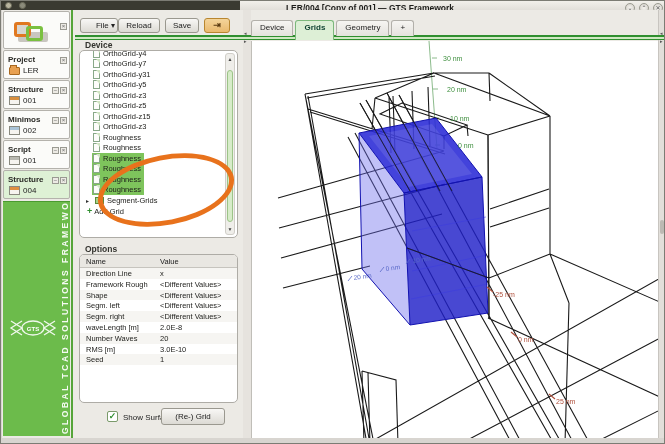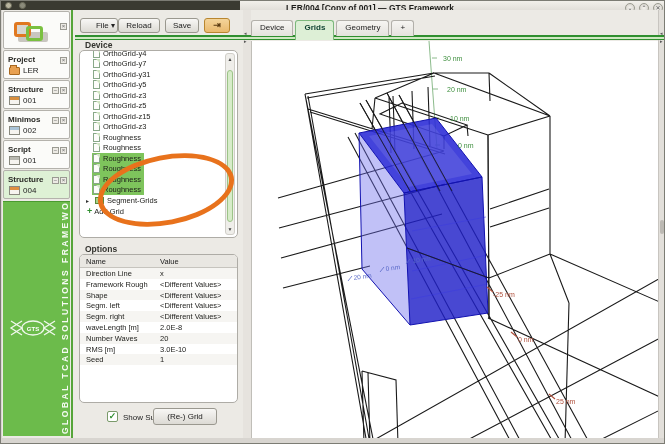--- a/index.html
+++ b/index.html
@@ -93,21 +93,21 @@
   .opt-col1 { position:absolute; left:6px; top:2px; font-size:7.5px; color:#222; }
   .opt-col2 { position:absolute; left:80px; top:2px; font-size:7.5px; color:#222; }
   .orow { position:relative; height:10.8px; }
   .orow:nth-child(odd) { background:#f6f5f2; }
   .orow .n { position:absolute; left:6px; top:1px; font-size:7.5px; color:#1d1d1a; white-space:nowrap; }
   .orow .v { position:absolute; left:80px; top:1px; font-size:7.5px; color:#1d1d1a; white-space:nowrap; }
   
   #chk { left:34px; top:401px; width:11px; height:11px; background:#fff; border:1px solid #7a9a6a;
          border-radius:2px; color:#2f8f2f; font-size:9px; line-height:9px; text-align:center; font-weight:bold; }
   #chk-label { left:50px; top:403px; font-size:8px; color:#222; }
-  #regrid { left:80px; top:398px; width:64px; height:17px; line-height:15px; }
+  #regrid { left:88px; top:398px; width:64px; height:17px; line-height:15px; }
 
   
   #splitter { left:242px; top:9px; width:8px; height:428px; background:#e6e3de; }
   .mini-ar { position:absolute; font-size:5px; color:#555; left:1px; }
   #rstrip { left:657px; top:9px; width:7px; height:428px; background:#e2dfda; border-left:1px solid #c8c5c0; }
   #rthumb { position:absolute; left:1px; top:210px; width:4px; height:14px; background:#bcb9b3; border-radius:2px; }
 
   
   #main { left:250px; top:9px; width:407px; height:428px; background:#eceae5; }
   #tabbar { position:absolute; left:0; top:10px; height:25px; display:flex; gap:2px; z-index:2; }

